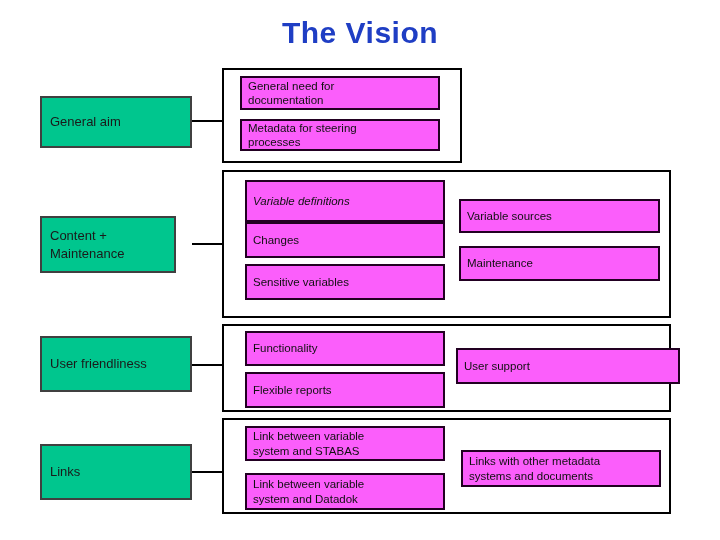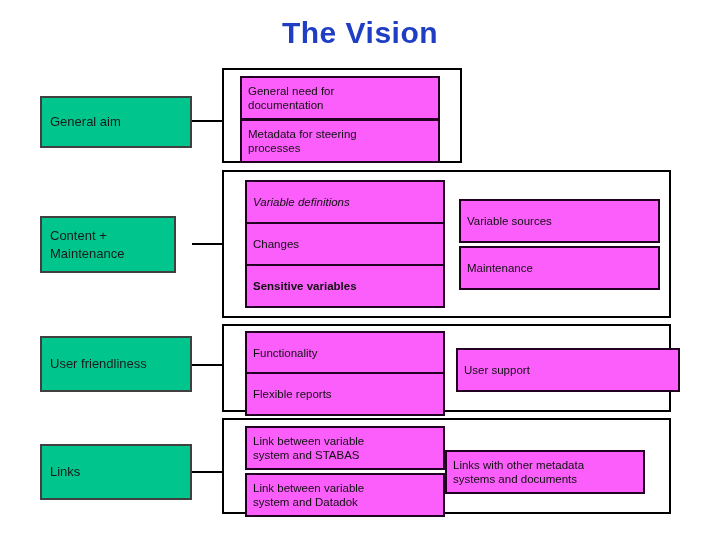--- a/index.html
+++ b/index.html
@@ -58,21 +58,21 @@
   .cat-box .label { white-space: pre-line; }
 
   
   .item-box {
     position: absolute;
     background: #fb5efb;
     border: 2px solid #220022;
     box-sizing: border-box;
     display: flex;
     align-items: center;
-    padding: 20px 6px;
+    padding: 14px 6px;
     color: #101010;
     font-size: 11.5px;
     line-height: 1.25;
     font-family: "Liberation Sans", sans-serif;
   }
   .item-box .label { white-space: pre-line; }
 
   
   .conn {
     position: absolute;
@@ -114,21 +114,21 @@
   <div class="conn" style="left:192px; top:243px; width:30px; height:2px;"></div>
 
   <div class="item-box" style="left:245px; top:180px; width:200px; height:42px;font-style:italic;">
     <span class="label">Variable definitions</span>
   </div>
 
   <div class="item-box" style="left:245px; top:222px; width:200px; height:36px;">
     <span class="label">Changes</span>
   </div>
 
-  <div class="item-box" style="left:245px; top:264px; width:200px; height:36px;font-weight:bold;">
+  <div class="item-box" style="left:245px; top:264px; width:200px; height:36px;">
     <span class="label">Sensitive variables</span>
   </div>
 
   <div class="item-box" style="left:459px; top:199px; width:201px; height:34px;">
     <span class="label">Variable sources</span>
   </div>
 
   <div class="item-box" style="left:459px; top:246px; width:201px; height:35px;">
     <span class="label">Maintenance</span>
   </div>
@@ -164,18 +164,18 @@
   <div class="item-box" style="left:245px; top:426px; width:200px; height:35px;">
     <span class="label">Link between variable
 system and STABAS</span>
   </div>
 
   <div class="item-box" style="left:245px; top:473px; width:200px; height:37px;">
     <span class="label">Link between variable
 system and Datadok</span>
   </div>
 
-  <div class="item-box" style="left:445px; top:450px; width:200px; height:37px;">
+  <div class="item-box" style="left:461px; top:450px; width:200px; height:37px;">
     <span class="label">Links with other metadata
 systems and documents</span>
   </div>
 
 </div>
 
 </body></html>

